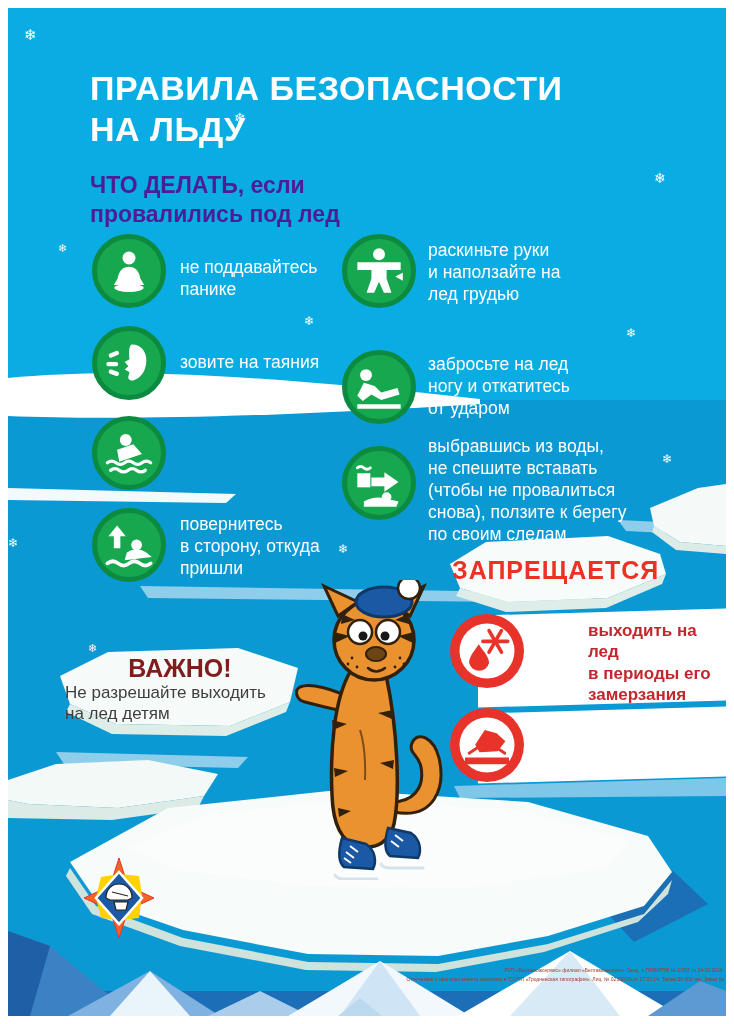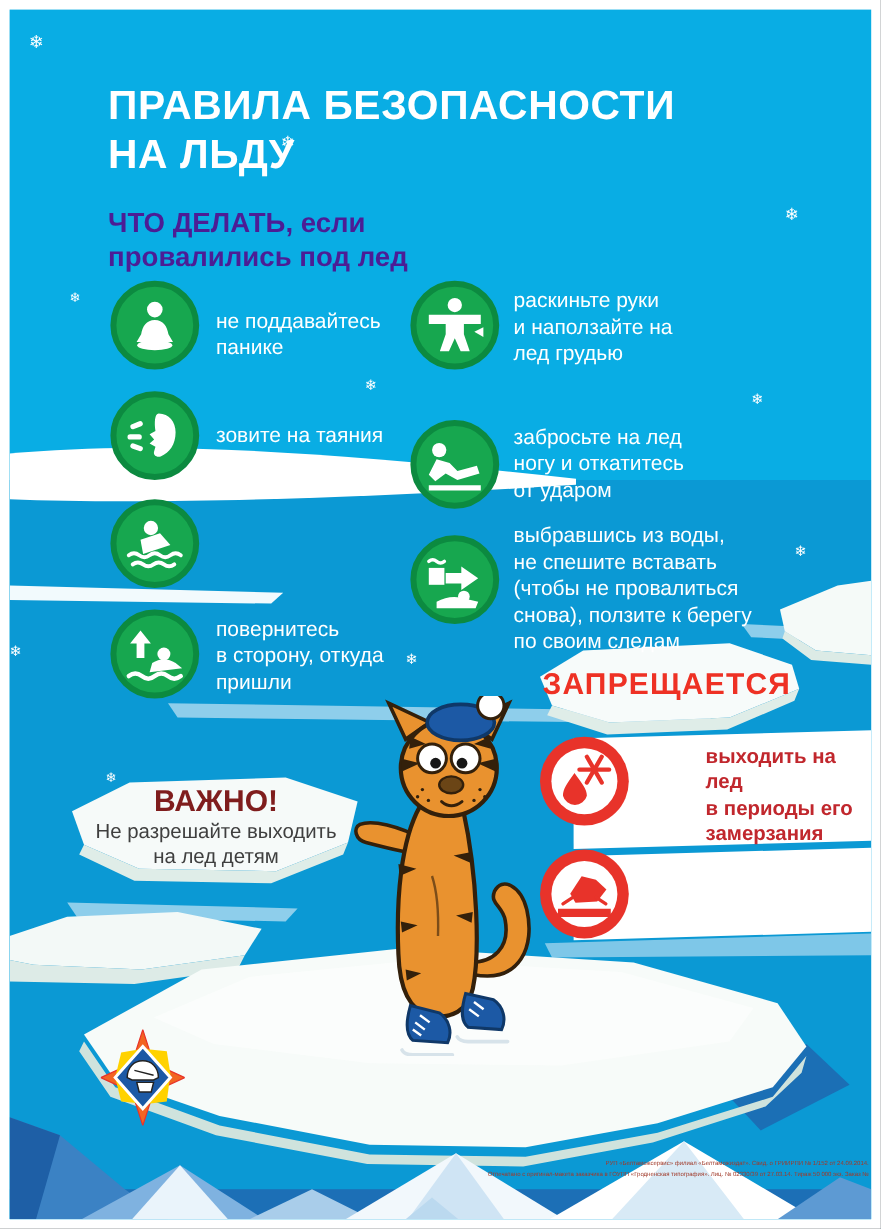--- a/index.html
+++ b/index.html
@@ -16,21 +16,21 @@
   .gcirc{width:74px;height:74px;border-radius:50%;background:#17A74F;border:5px solid #0C8A40;
          box-sizing:border-box;display:flex;align-items:center;justify-content:center;}
   .gcirc svg{width:52px;height:52px;}
   .itext{color:#fff;font-size:17.5px;line-height:1.25;}
   .zapr{left:444px;top:548px;width:214px;color:#EE3124;font-size:25px;font-weight:bold;letter-spacing:1px;}
   .banner{background:#fff;transform:skewY(-1.6deg);}
   .rcirc{width:74px;height:74px;border-radius:50%;background:#E8332A;display:flex;align-items:center;justify-content:center;}
   .rcirc svg{width:66px;height:66px;}
   .rtext{color:#C1272D;font-size:17px;font-weight:bold;line-height:1.25;margin-left:48px;}
   .vtitle{left:57px;top:646px;width:230px;text-align:center;color:#7f1d1d;font-size:25px;font-weight:bold;}
-  .vtext{left:57px;top:674px;width:230px;text-align:center;color:#3F3F3F;font-size:17px;line-height:1.25;}
+  .vtext{left:57px;top:674px;width:230px;text-align:left;color:#3F3F3F;font-size:17px;line-height:1.25;}
   .ministry{left:152px;top:872px;color:#58595B;font-size:9.5px;line-height:1.5;letter-spacing:.2px;}
   .imprint{right:2px;top:958px;width:420px;text-align:right;color:#A03A2A;font-size:5px;line-height:1.7;}
 </style>
 </head>
 <body>
 
 <div class="poster">
  <div class="canvas">
   <div class="water"></div>
 

